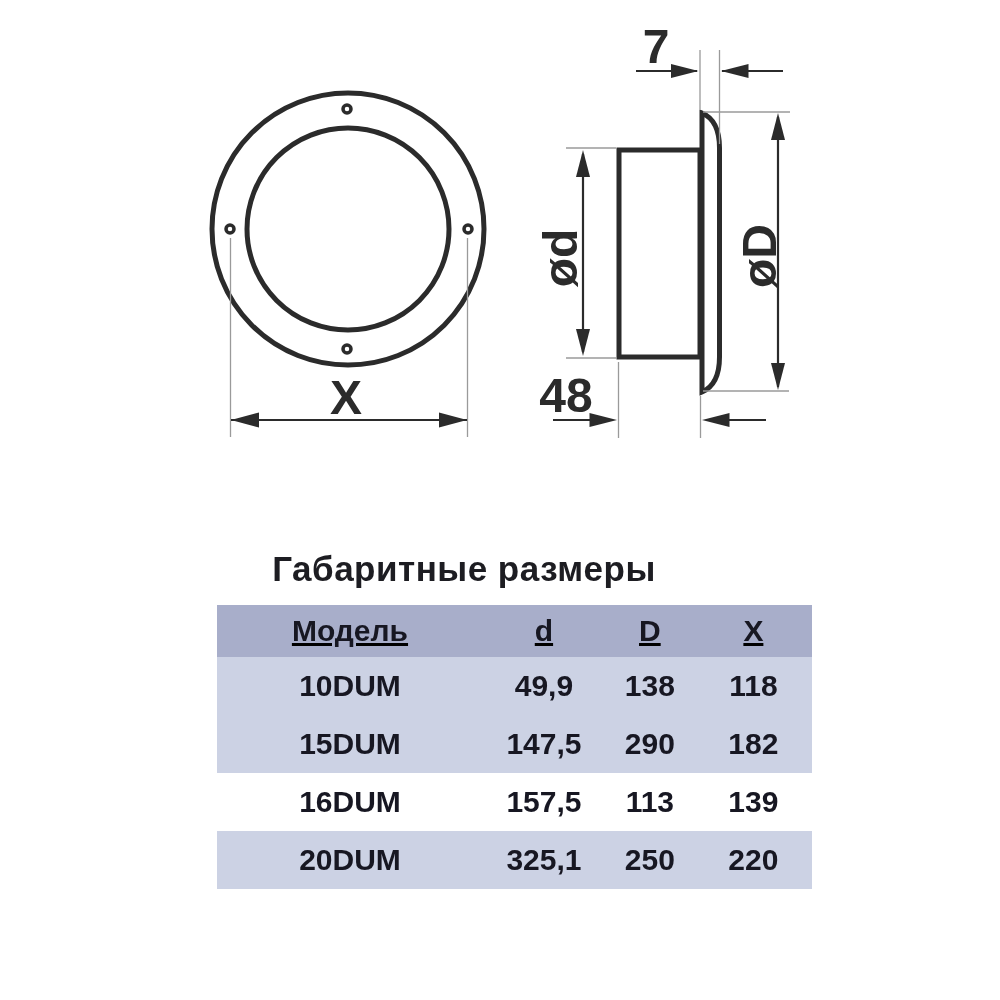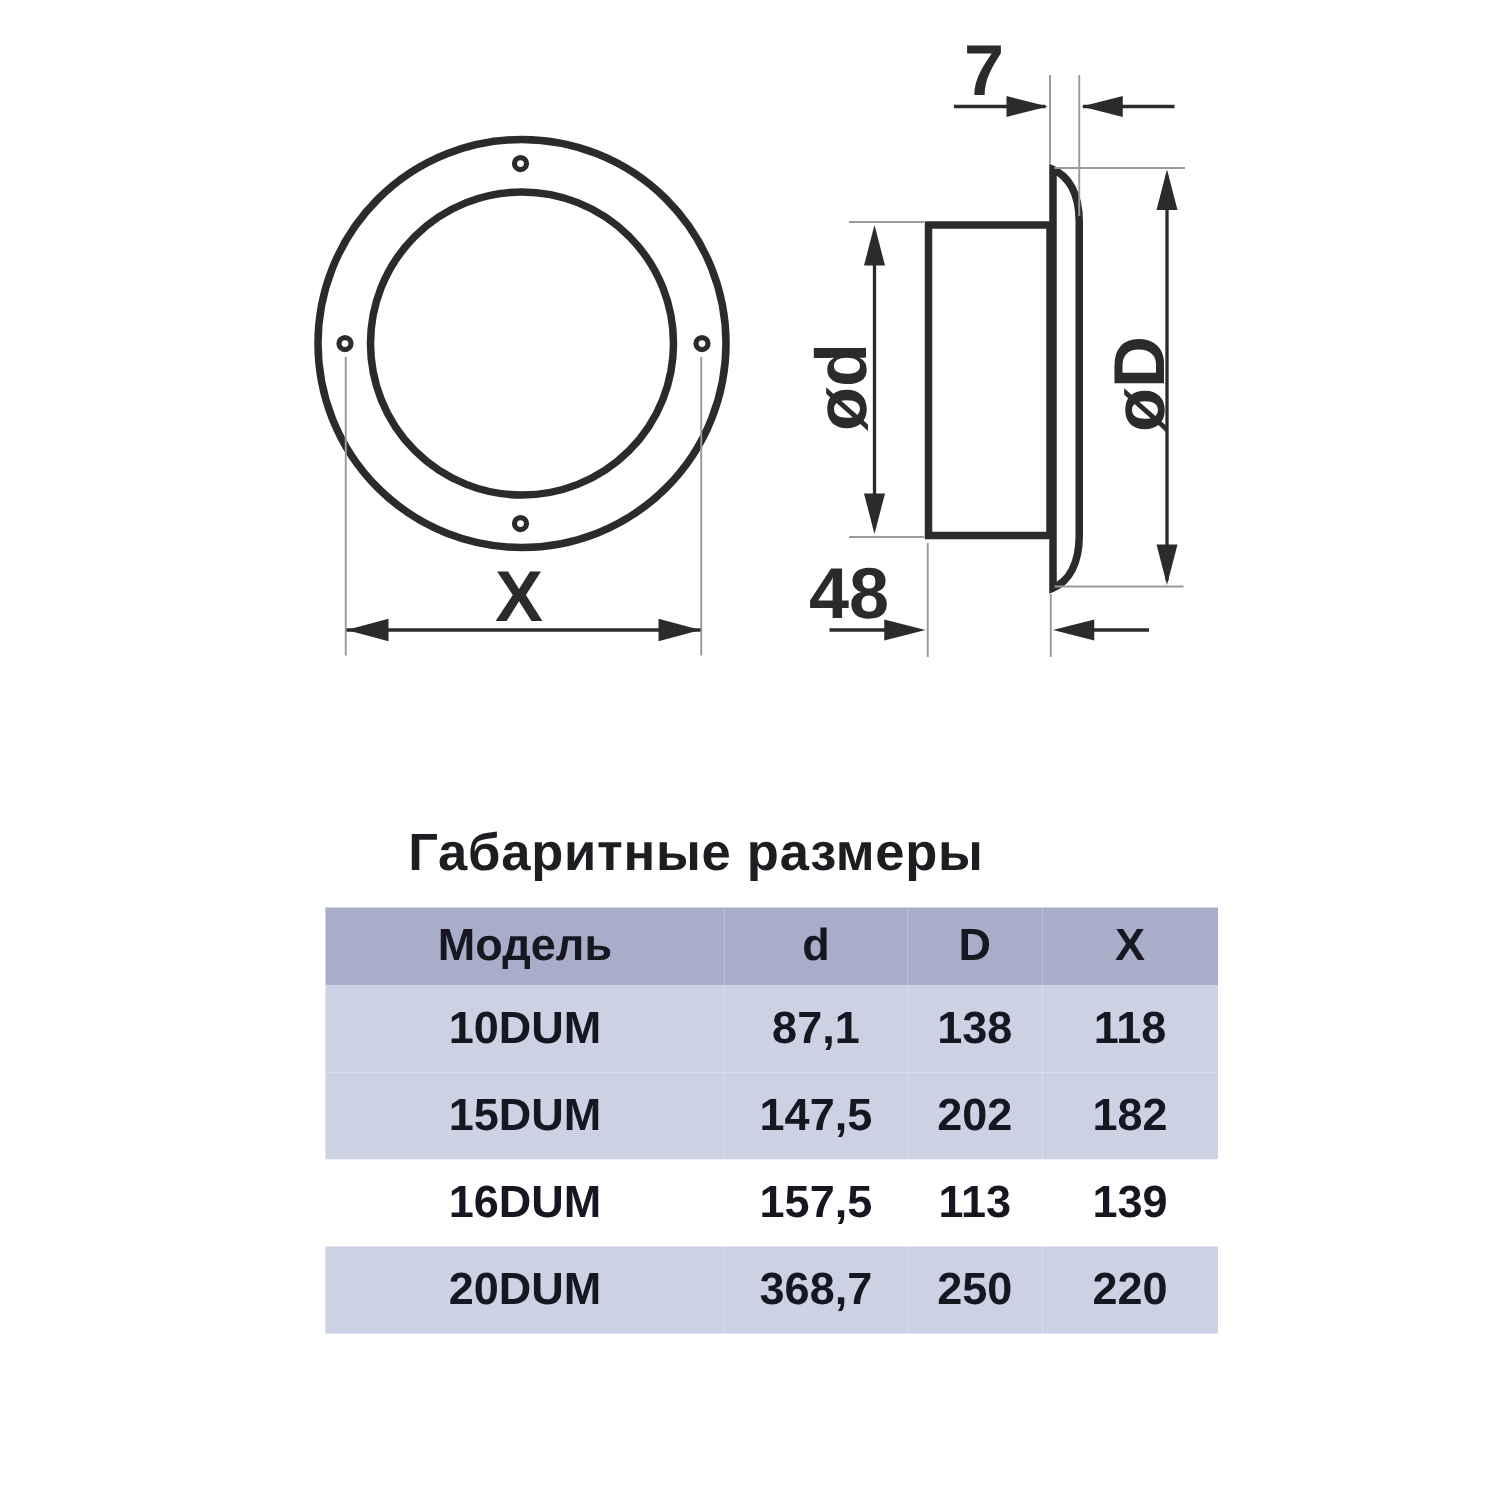--- a/index.html
+++ b/index.html
@@ -34,21 +34,21 @@
   }
   table.dims{
     position:absolute;left:217px;top:605px;width:595px;
     border-collapse:collapse;table-layout:fixed;
   }
   table.dims th,table.dims td{
     padding:0;text-align:center;vertical-align:middle;
     font-size:30px;font-weight:700;color:var(--text);
     font-family:"Liberation Sans",sans-serif;
   }
-  table.dims thead tr{height:52px;background:var(--table-header-bg);}
+  table.dims thead tr{height:52px;background:var(--table-header-bg);text-decoration:underline;}
   table.dims tbody tr{height:58px;background:var(--table-row-bg);}
   table.dims tbody tr.alt{background:var(--table-row-alt-bg);}
 </style>
 </head>
 <body>
 
 <div class="stage">
 
   <svg width="1000" height="470" viewBox="0 0 1000 470">
 
@@ -129,37 +129,37 @@
       <tr>
         <th>Модель</th>
         <th>d</th>
         <th>D</th>
         <th>X</th>
       </tr>
     </thead>
     <tbody>
       <tr class="alt">
         <td>10DUM</td>
-        <td>87,1</td>
+        <td>49,9</td>
         <td>138</td>
         <td>118</td>
       </tr>
       <tr class="alt">
         <td>15DUM</td>
         <td>147,5</td>
-        <td>202</td>
+        <td>290</td>
         <td>182</td>
       </tr>
       <tr>
         <td>16DUM</td>
         <td>157,5</td>
         <td>113</td>
         <td>139</td>
       </tr>
       <tr class="alt">
         <td>20DUM</td>
-        <td>368,7</td>
+        <td>325,1</td>
         <td>250</td>
         <td>220</td>
       </tr>
     </tbody>
   </table>
 </div>
 
 </body></html>

